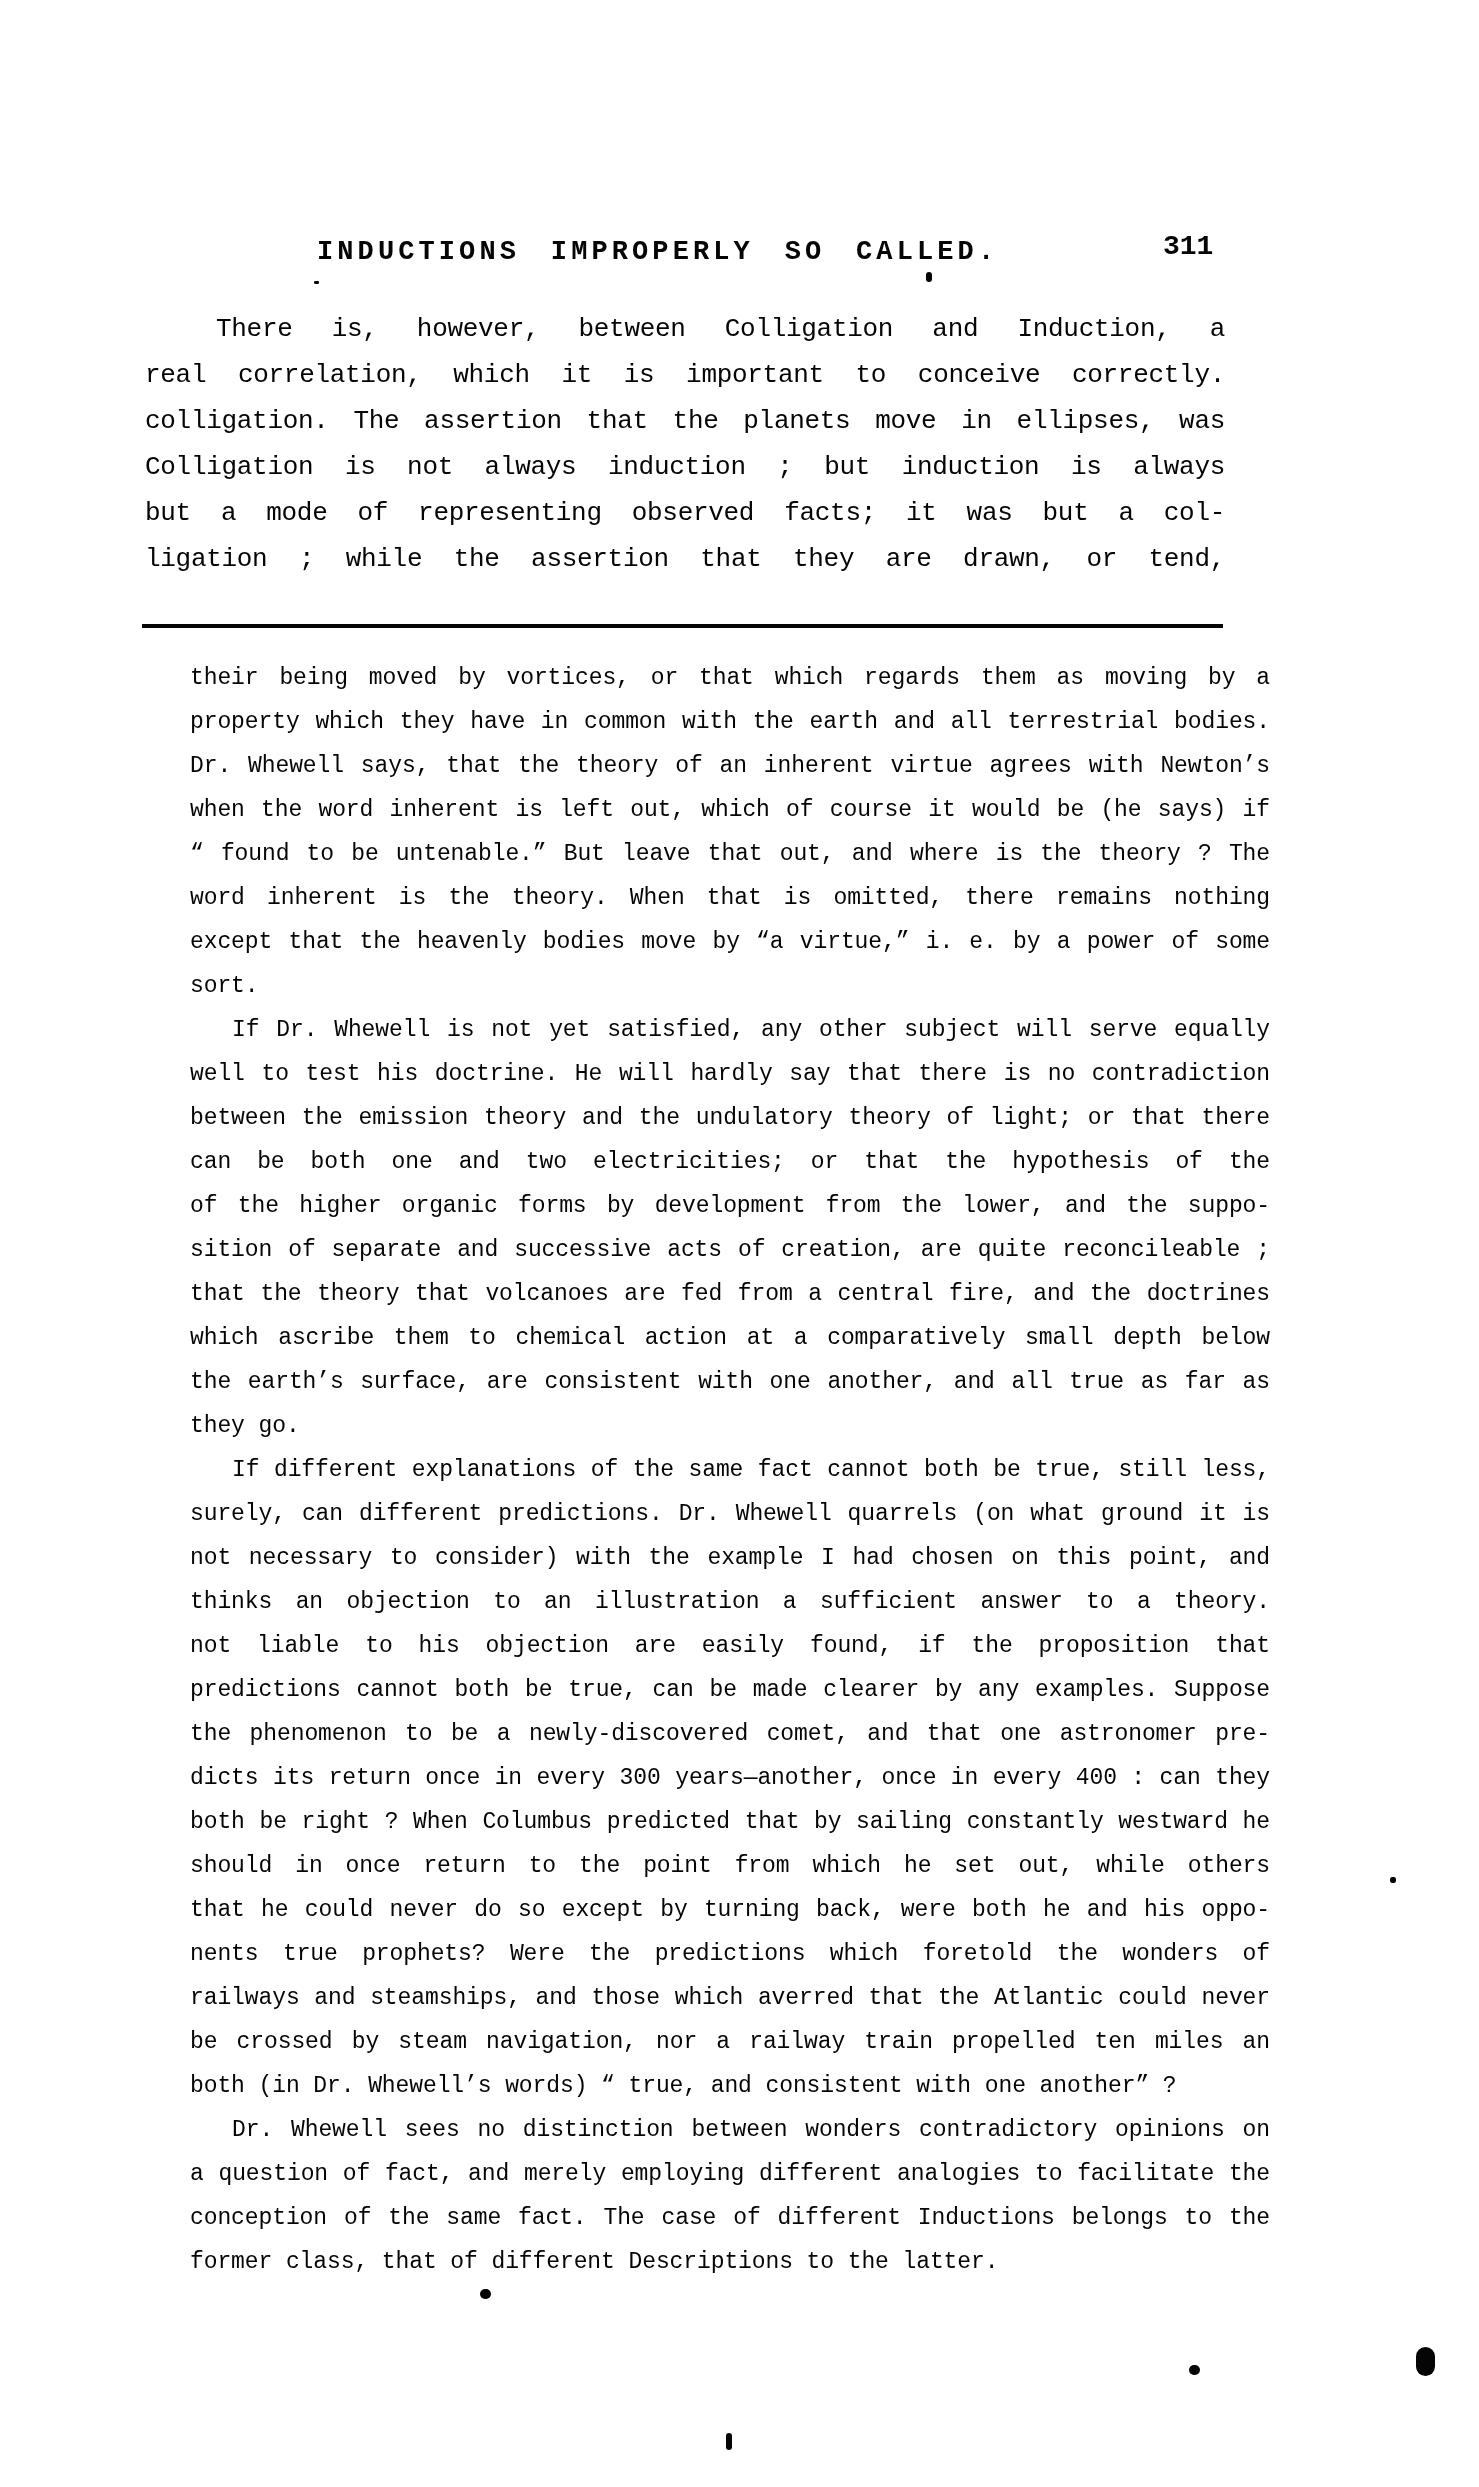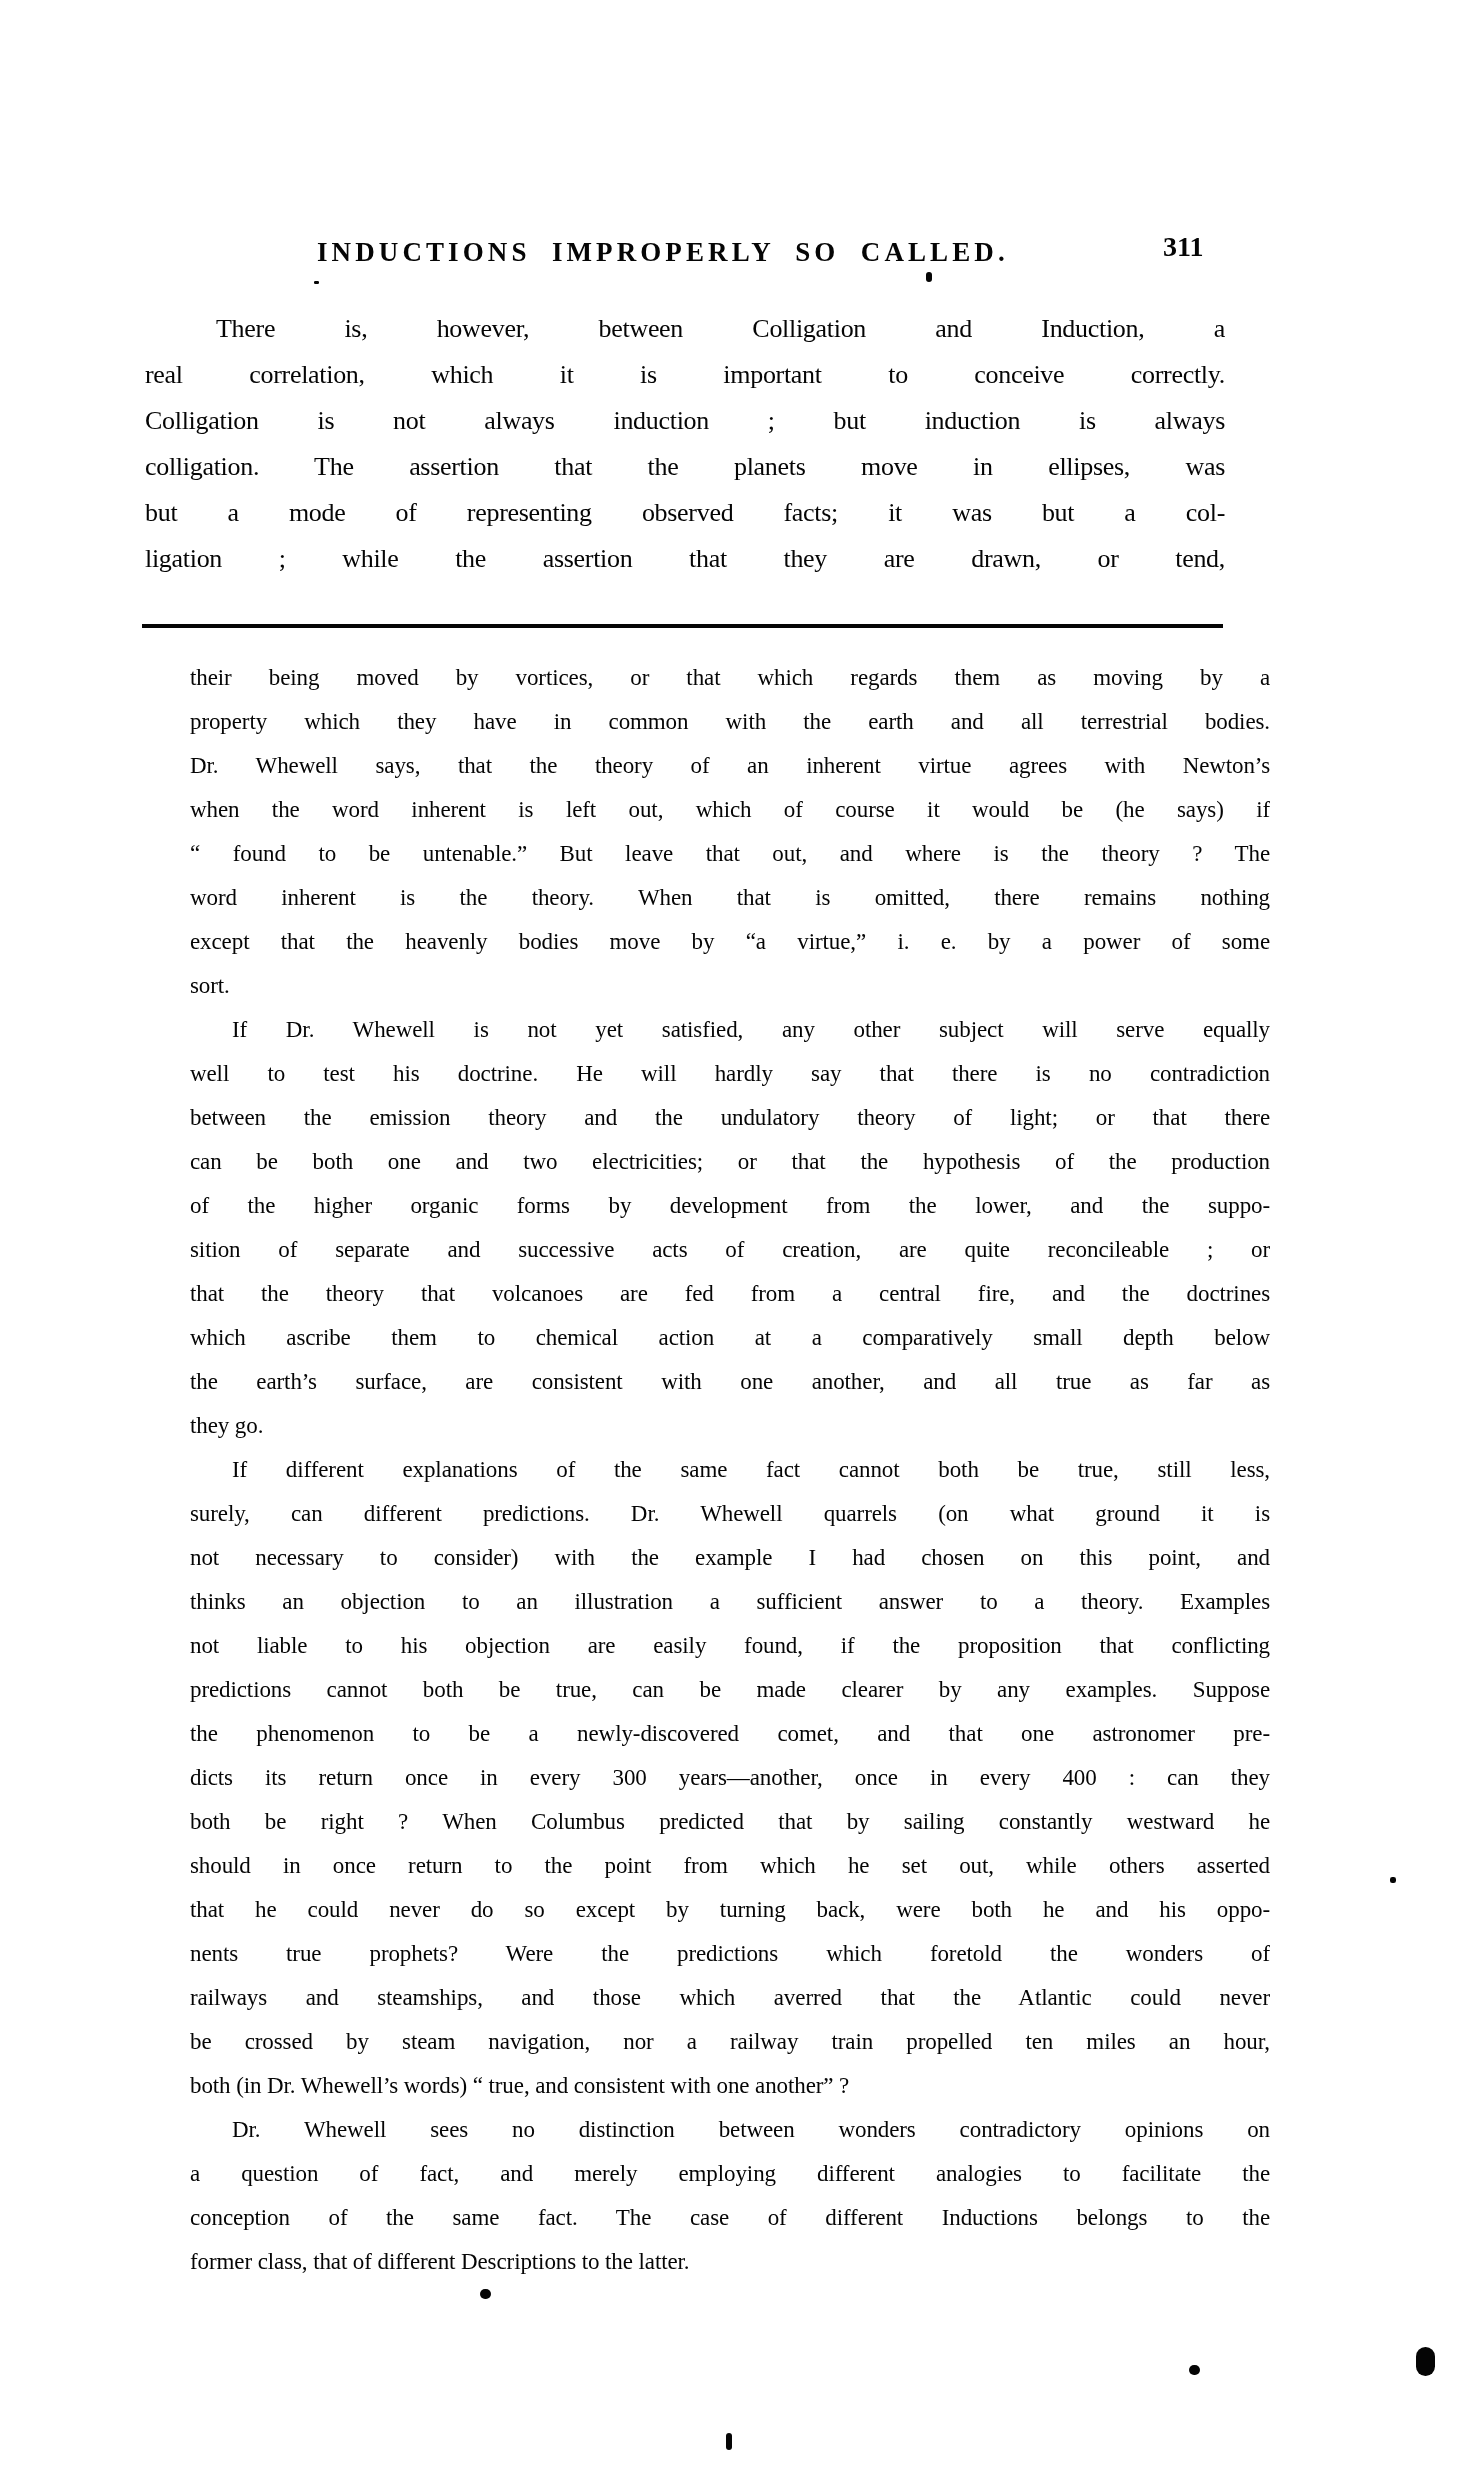--- a/index.html
+++ b/index.html
@@ -6,21 +6,21 @@
     margin: 0;
     padding: 0;
     background: #ffffff;
   }
   .page {
     position: relative;
     width: 1479px;
     height: 2487px;
     background: #ffffff;
     color: #050505;
-    font-family: Liberation Serif, serif;
+    font-family: Liberation Mono, monospace;
     overflow: hidden;
   }
   .header-title {
     position: absolute;
     left: 317px;
     top: 237px;
     font-size: 27px;
     line-height: 30.5px;
     letter-spacing: 4.1px;
     word-spacing: 10.5px;
@@ -84,22 +84,22 @@
 
 <div class="page">
 
   <div class="header-title">INDUCTIONS IMPROPERLY SO CALLED.</div>
 
   <div class="page-number">311</div>
 
   <div class="main-text">
       <div class="line indent">There is, however, between Colligation and Induction, a</div>
       <div class="line">real correlation, which it is important to conceive correctly.</div>
+      <div class="line">colligation.  The assertion that the planets move in ellipses, was</div>
       <div class="line">Colligation is not always induction ;  but induction is always</div>
-      <div class="line">colligation.  The assertion that the planets move in ellipses, was</div>
       <div class="line">but a mode of representing observed facts;  it was but a col-</div>
       <div class="line">ligation ;  while the assertion that they are drawn, or tend,</div>
     </div>
 
   <div class="footnote-rule"></div>
 
   <div class="footnote">
       <div class="line">their being moved by vortices, or that which regards them as moving by a</div>
       <div class="line">property which they have in common with the earth and all terrestrial bodies.</div>
       <div class="line">Dr. Whewell says, that the theory of an inherent virtue agrees with Newton’s</div>

